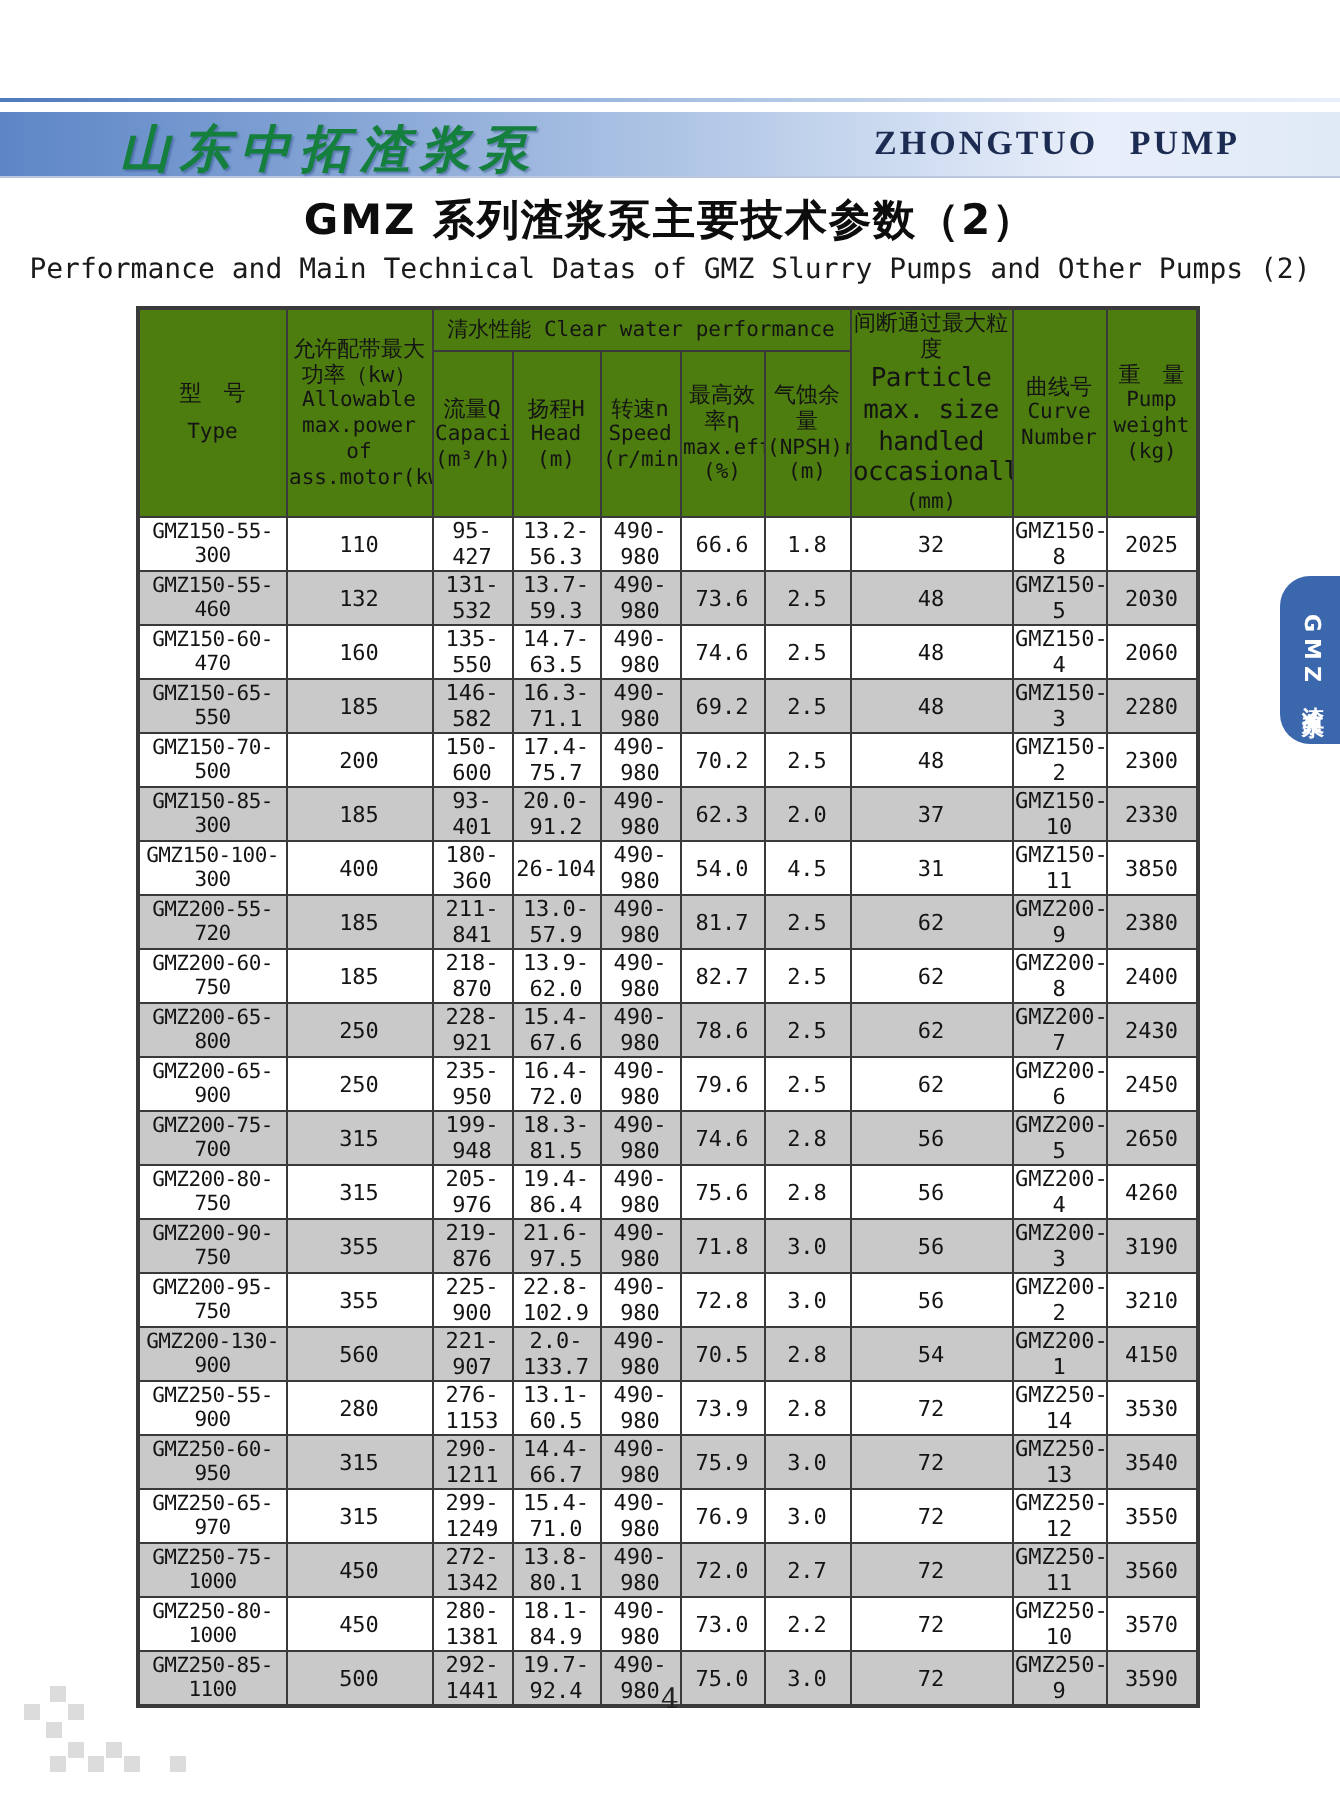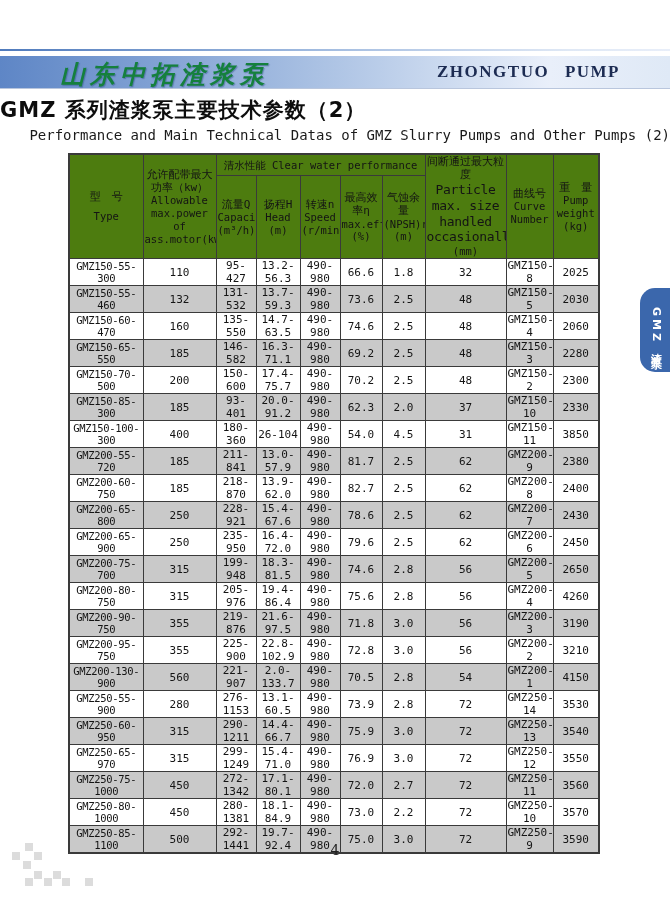--- a/index.html
+++ b/index.html
@@ -24,26 +24,26 @@
     font-size:25px;letter-spacing:5px;color:#15803d;white-space:nowrap;
     text-shadow:1px 1px 1px rgba(40,70,130,.45);
   }
   .brand-text{
     position:absolute;left:400px;top:62px;width:220px;text-align:right;
     font-family:"Liberation Serif",serif;font-weight:bold;font-size:17px;
     letter-spacing:1.5px;word-spacing:10px;color:#1c2b52;white-space:nowrap;
   }
   
   .page-title{
-    position:absolute;left:0;top:96px;width:670px;
+    position:absolute;left:0;top:96px;width:670px;text-align:center;
     font-family:"DejaVu Sans",sans-serif;font-weight:bold;font-size:21px;
     letter-spacing:1px;color:#0d0d0d;
   }
   .page-subtitle{
-    position:absolute;left:0;top:127px;width:670px;text-align:right;
+    position:absolute;left:0;top:127px;width:670px;text-align:center;
     font-size:14px;color:#1a1a1a;letter-spacing:0px;
   }
   
   table.params{
     position:absolute;left:68px;top:153px;width:530px;
     border-collapse:collapse;table-layout:fixed;
     border:2px solid #3a3a3a;
     font-size:11px;
   }
   table.params th,table.params td{
@@ -388,21 +388,21 @@
         <td>76.9</td>
         <td>3.0</td>
         <td>72</td>
         <td>GMZ250-12</td>
         <td>3550</td>
       </tr>
       <tr class="shade">
         <td class="model">GMZ250-75-1000</td>
         <td>450</td>
         <td>272-1342</td>
-        <td>17.1-80.1</td>
+        <td>13.8-80.1</td>
         <td>490-980</td>
         <td>72.0</td>
         <td>2.7</td>
         <td>72</td>
         <td>GMZ250-11</td>
         <td>3560</td>
       </tr>
       <tr>
         <td class="model">GMZ250-80-1000</td>
         <td>450</td>

